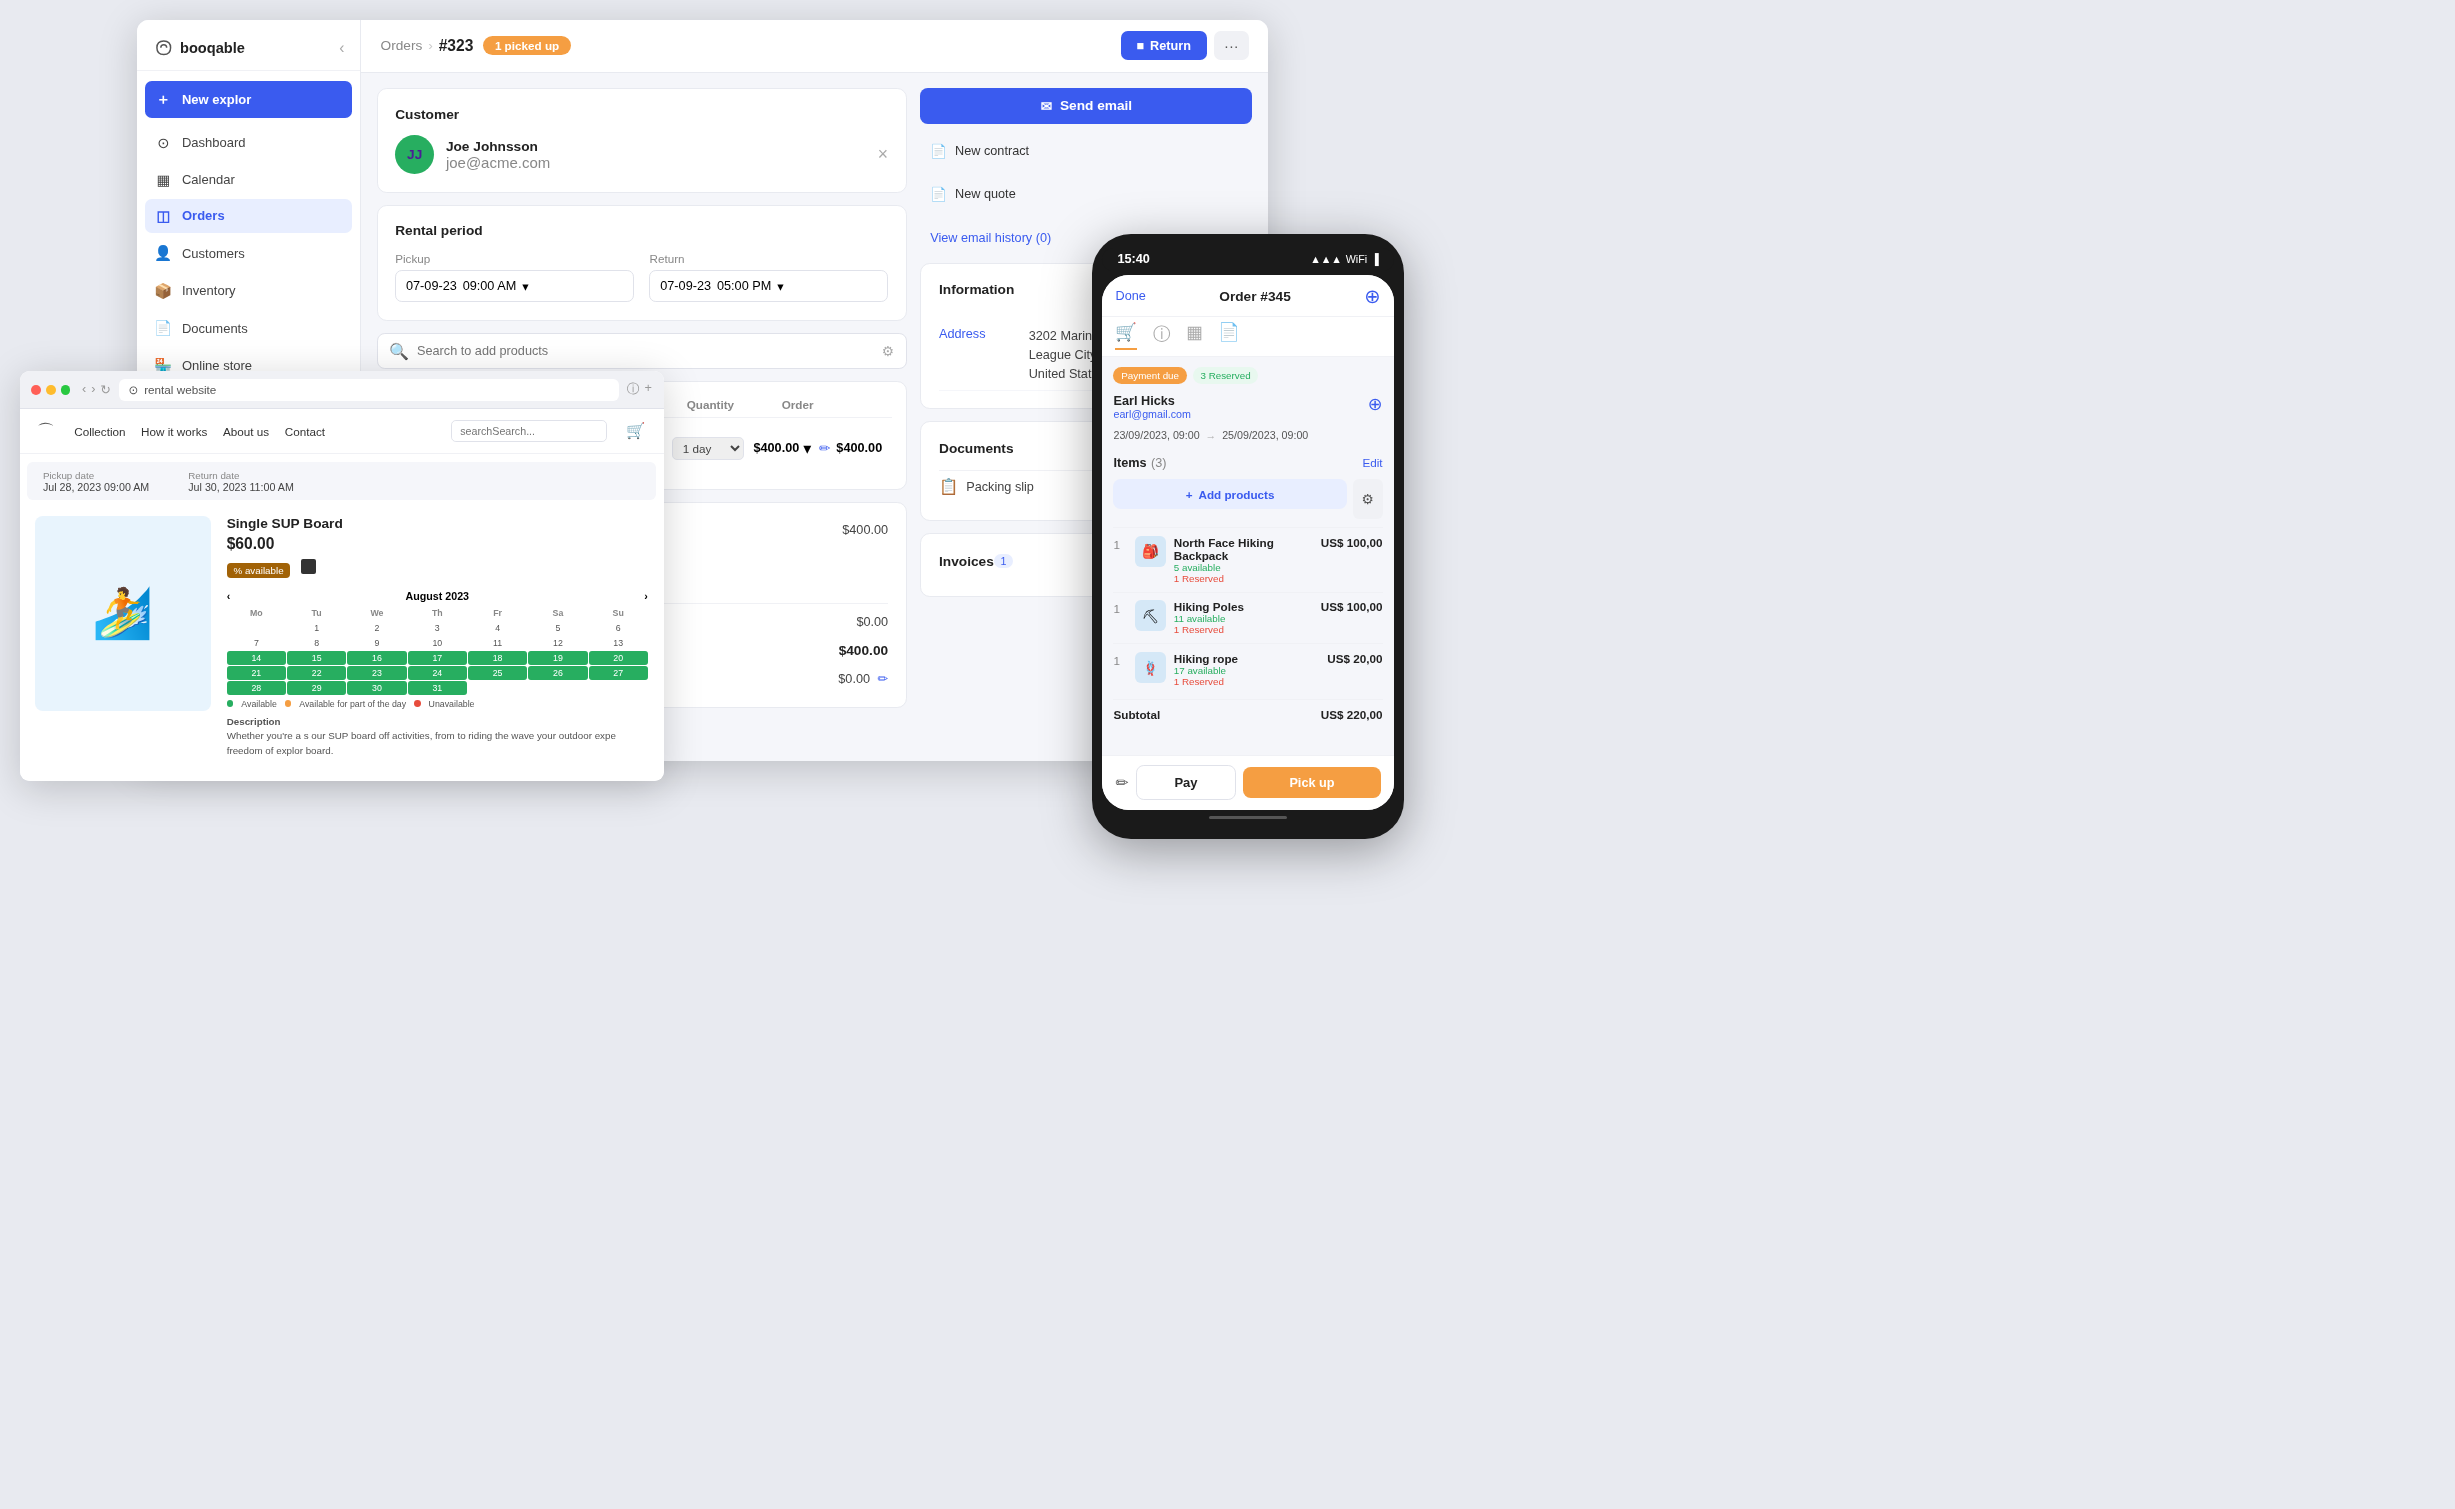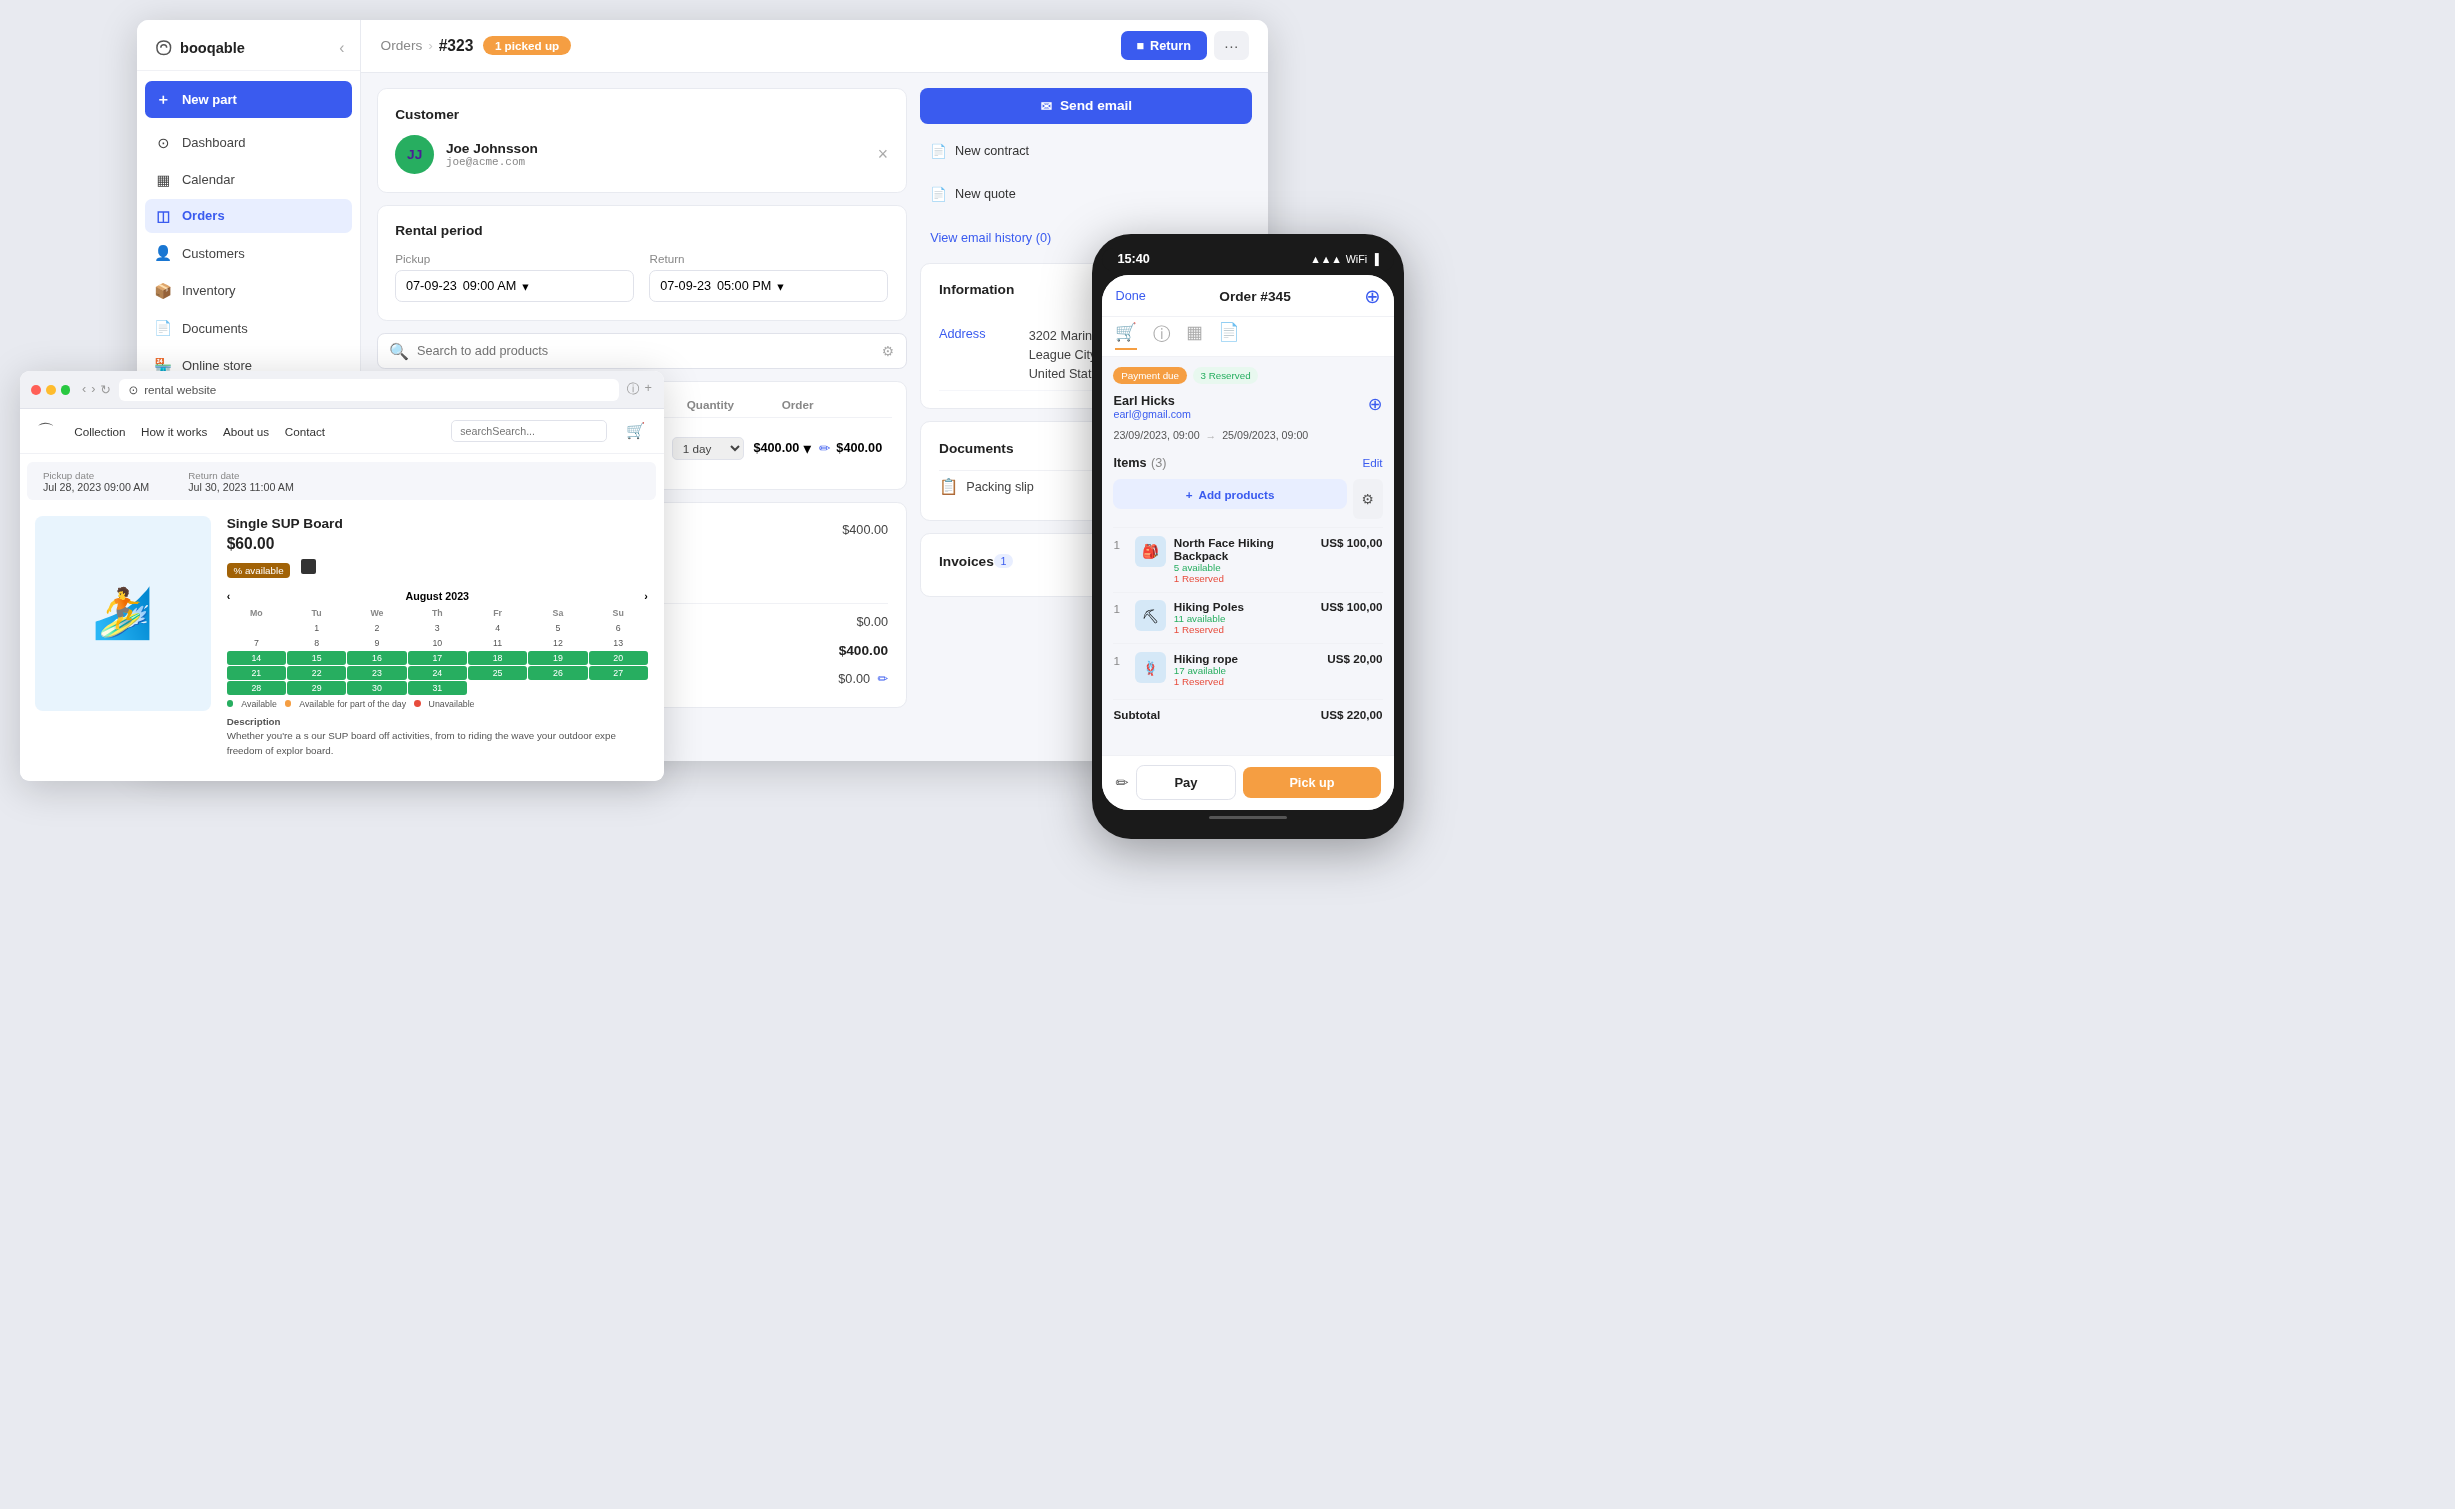--- a/index.html
+++ b/index.html
@@ -169,21 +169,21 @@
       width: 39px; height: 39px;
       border-radius: 50%;
       background: #27ae60;
       color: #4c1d95;
       display: flex; align-items: center; justify-content: center;
       font-weight: 700; font-size: 13.7px;
       flex-shrink: 0;
     }
     .customer-info { flex: 1; }
     .customer-name { font-weight: 600; font-size: 13.7px; color: #222; }
-    .customer-email { font-size: 11px; color: #888; font-family: Liberation Mono, monospace; }
+    .customer-email { font-size: 15px; color: #888; }
     .customer-close { color: #aaa; cursor: pointer; font-size: 17.6px; }
 
     
     .rental-row { display: flex; gap: 15.6px; }
     .rental-field { flex: 1; }
     .rental-label { font-size: 11.7px; color: #888; margin-bottom: 4.9px; }
     .rental-input {
       display: flex; align-items: center; gap: 5.9px;
       border: 1px solid #e0e2ea; border-radius: 6.8px;
       padding: 7.8px 9.8px; font-size: 12.7px;
@@ -594,21 +594,21 @@
           <path d="M4 11 Q4 4 11 4 Q18 4 18 11 Q18 18 11 18 Q4 18 4 11Z" fill="none" stroke="#555" stroke-width="1.5"></path>
           <path d="M8 11 Q8 8 11 8 Q14 8 14 11" fill="none" stroke="#555" stroke-width="1.5"></path>
         </svg>
         <span>booqable</span>
       </div>
       <span class="sidebar-collapse">‹</span>
     </div>
     <div class="sidebar-nav">
       <div class="sidebar-item new-order">
         <span class="icon">＋</span>
-        <span>New part</span>
+        <span>New explor</span>
       </div>
       <div class="sidebar-item">
         <span class="icon">⊙</span>
         <span>Dashboard</span>
       </div>
       <div class="sidebar-item">
         <span class="icon">▦</span>
         <span>Calendar</span>
       </div>
       <div class="sidebar-item active">

